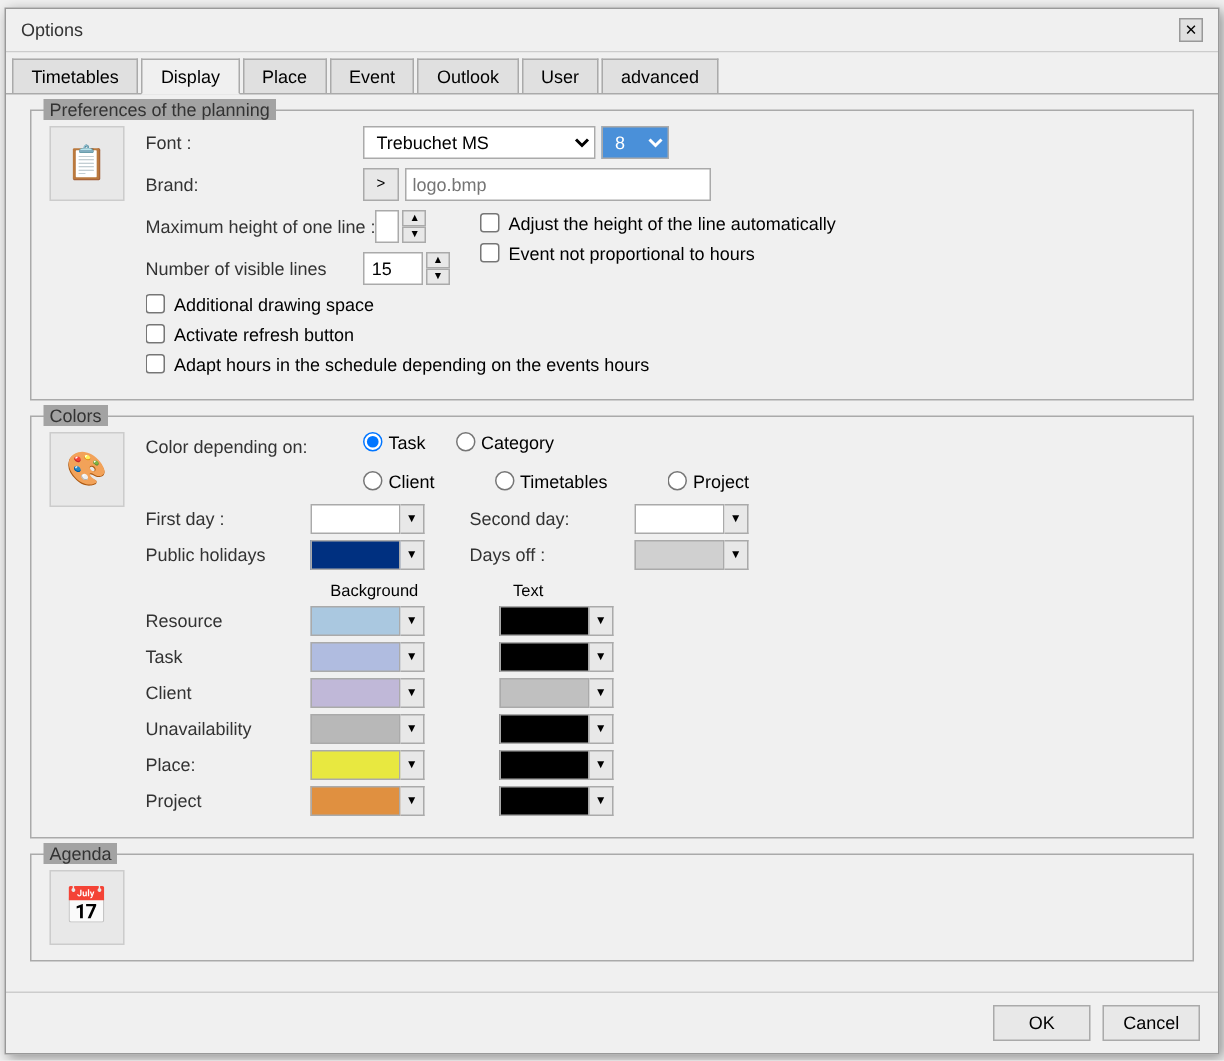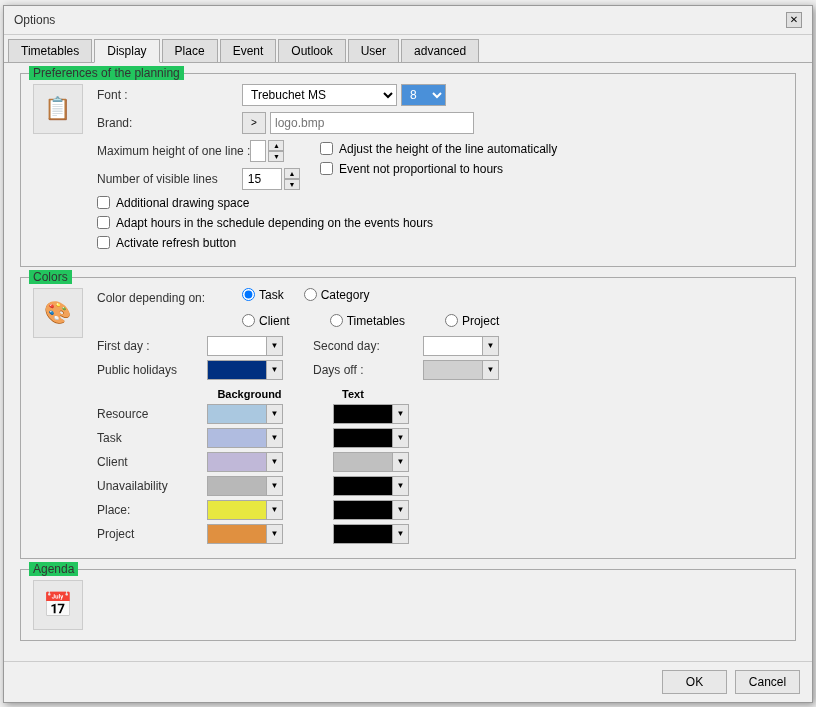--- a/index.html
+++ b/index.html
@@ -6,21 +6,21 @@
     body { background: #f0f0f0; display: flex; justify-content: center; align-items: center; width: 816px; height: 707px; }
     .dialog { width: 810px; background: #f0f0f0; border: 1px solid #999; box-shadow: 2px 2px 8px rgba(0,0,0,0.4); }
     .title-bar { background: #f0f0f0; padding: 6px 10px; display: flex; justify-content: space-between; align-items: center; border-bottom: 1px solid #ccc; }
     .title-bar span { font-size: 12px; color: #333; }
     .close-btn { width: 16px; height: 16px; background: #e0e0e0; border: 1px solid #999; cursor: pointer; display: flex; align-items: center; justify-content: center; font-size: 10px; }
     .tabs { display: flex; border-bottom: 1px solid #aaa; padding: 4px 4px 0; background: #f0f0f0; }
     .tab { padding: 4px 12px; border: 1px solid #aaa; border-bottom: none; background: #e0e0e0; cursor: pointer; margin-right: 2px; font-size: 12px; }
     .tab.active { background: #f0f0f0; border-bottom: 1px solid #f0f0f0; margin-bottom: -1px; z-index: 1; }
     .content { padding: 10px 16px 10px; }
     .section { border: 1px solid #aaa; padding: 10px 12px 10px; margin-bottom: 10px; position: relative; }
-    .section-label { position: absolute; top: -8px; left: 8px; background: #22c55e; padding: 0 4px; font-size: 12px; color: #333; }
+    .section-label { position: absolute; top: -8px; left: 8px; background: #a3a3a3; padding: 0 4px; font-size: 12px; color: #333; }
     input[type="text"], select { border: 1px solid #aaa; background: white; padding: 2px 4px; font-size: 12px; height: 22px; }
     input[type="number"] { border: 1px solid #aaa; background: white; width: 40px; padding: 2px 4px; font-size: 12px; height: 22px; text-align: center; }
     .spinner { display: flex; flex-direction: column; margin-left: 2px; }
     .spinner button { width: 16px; height: 11px; border: 1px solid #aaa; background: #e8e8e8; cursor: pointer; font-size: 7px; line-height: 1; display: flex; align-items: center; justify-content: center; padding: 0; }
     .icon-box { width: 50px; height: 50px; background: #e8e8e8; border: 1px solid #ccc; display: flex; align-items: center; justify-content: center; margin-right: 14px; }
     .icon-placeholder { font-size: 22px; }
     .form-grid { flex: 1; }
     .field-row { display: flex; align-items: center; margin-bottom: 6px; }
     .field-label { min-width: 145px; color: #333; }
     .field-value { display: flex; align-items: center; }
@@ -128,25 +128,25 @@
               </div>
             </div>
           </div>
 
           <div class="field-row">
             <input type="checkbox" style="">
             <label>Additional drawing space</label>
           </div>
           <div class="field-row">
             <input type="checkbox" style="">
+            <label>Activate refresh button</label>
+          </div>
+          <div class="field-row">
+            <input type="checkbox" style="">
             <label>Adapt hours in the schedule depending on the events hours</label>
-          </div>
-          <div class="field-row">
-            <input type="checkbox" style="">
-            <label>Activate refresh button</label>
           </div>
         </div>
       </div>
     </div>
 
     <div class="section">
       <span class="section-label">Colors</span>
       <div style="display:flex; align-items:flex-start;">
         <div class="icon-box">
           <span class="icon-placeholder">🎨</span>
@@ -211,21 +211,21 @@
                 <div class="color-drop">
                   <div class="color-btn" style="background:#d0d0d0;"></div>
                   <div class="color-drop-btn">▼</div>
                 </div>
               </div>
             </div>
           </div>
 
           <div style="display:flex; gap:10px;">
             <div style="flex:1;">
-              <div style="display:flex; margin-bottom:4px;font-weight:bold;">
+              <div style="display:flex; margin-bottom:4px;">
                 <div style="min-width:110px;"></div>
                 <div style="min-width:85px; text-align:center; font-size:11px;">Background</div>
                 <div style="text-align:center; font-size:11px; padding-left:50px;">Text</div>
               </div>
 
               <div class="color-row">
                 <div class="color-label">Resource</div>
                 <div class="color-drop">
                   <div class="color-btn" style="background:#aac8e0;"></div>
                   <div class="color-drop-btn">▼</div>

